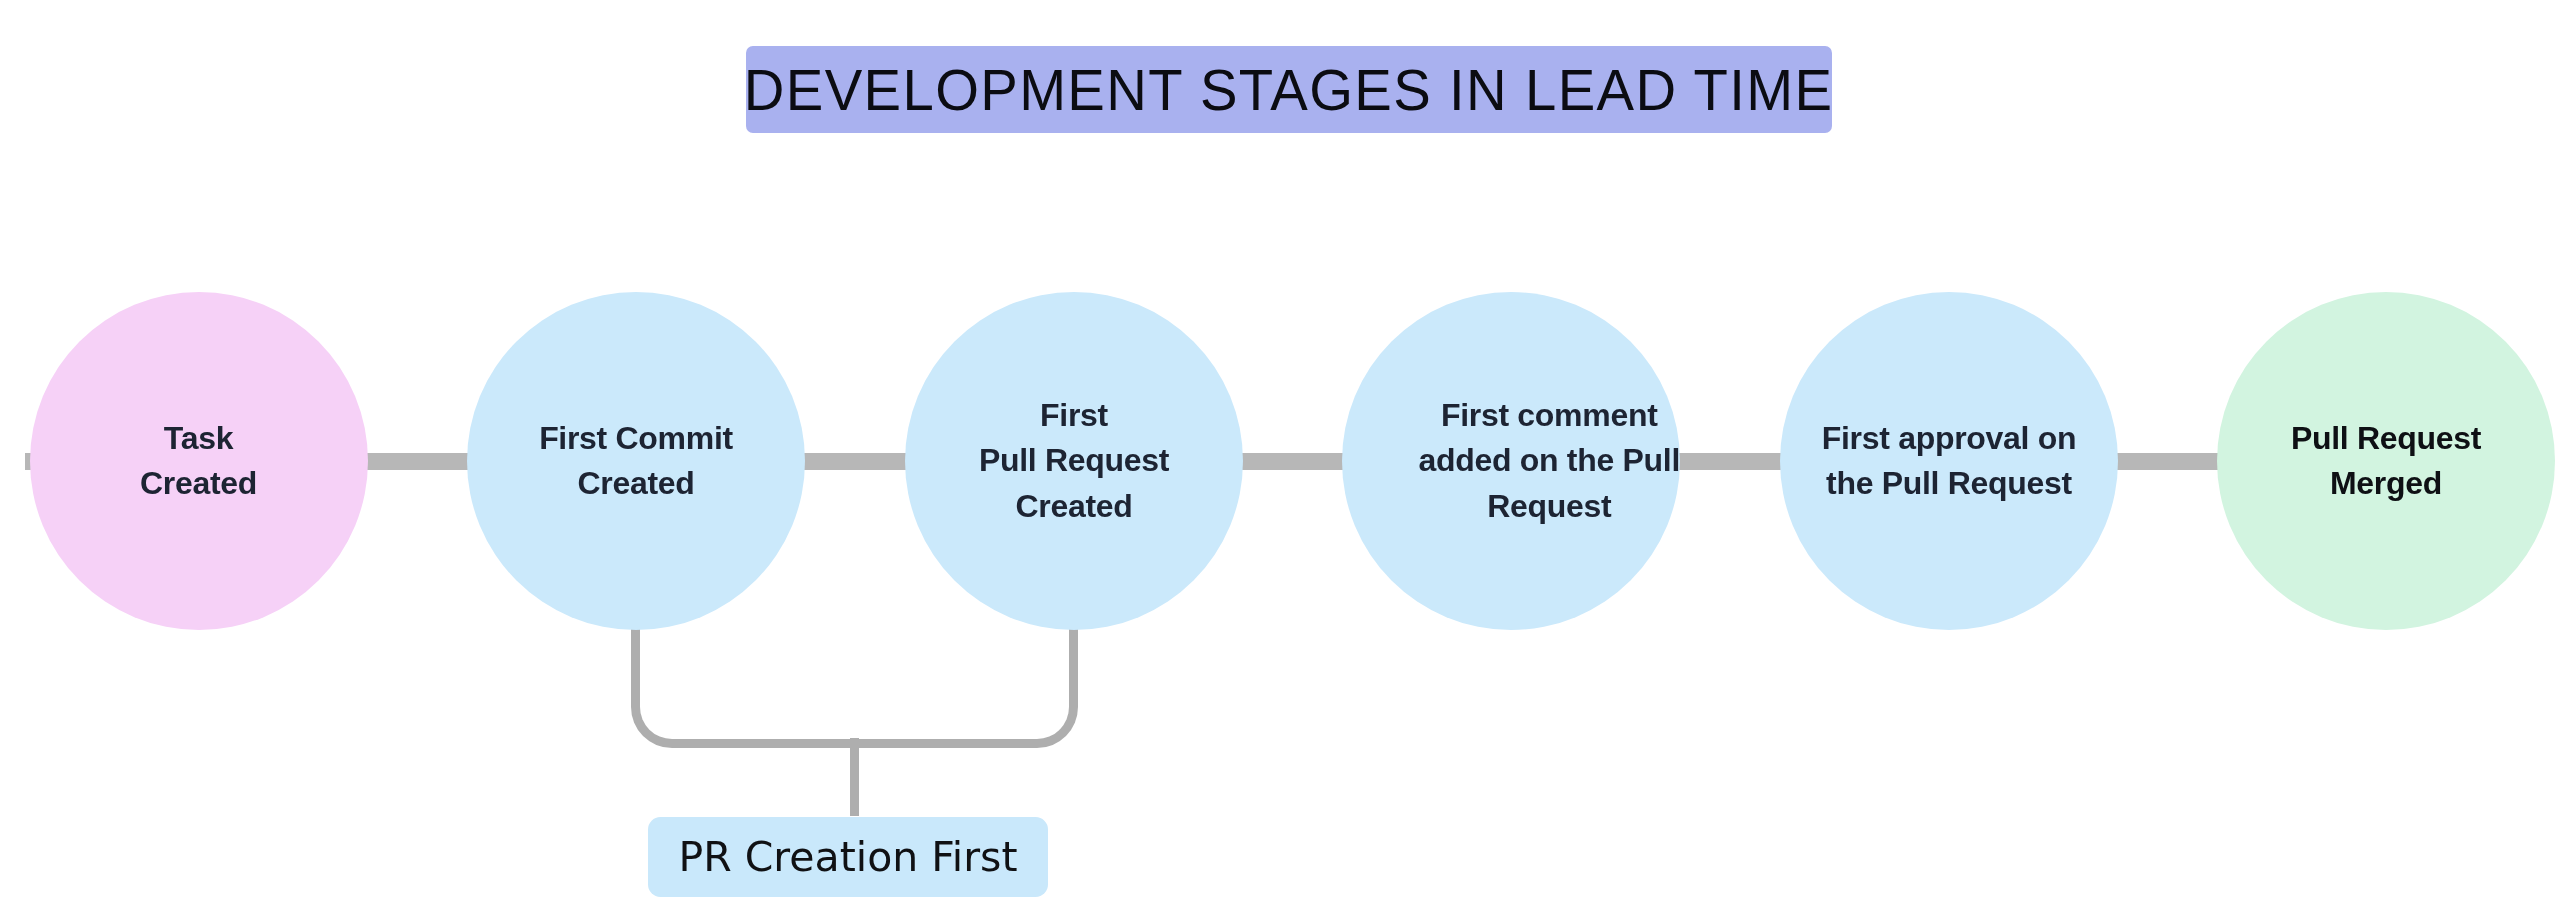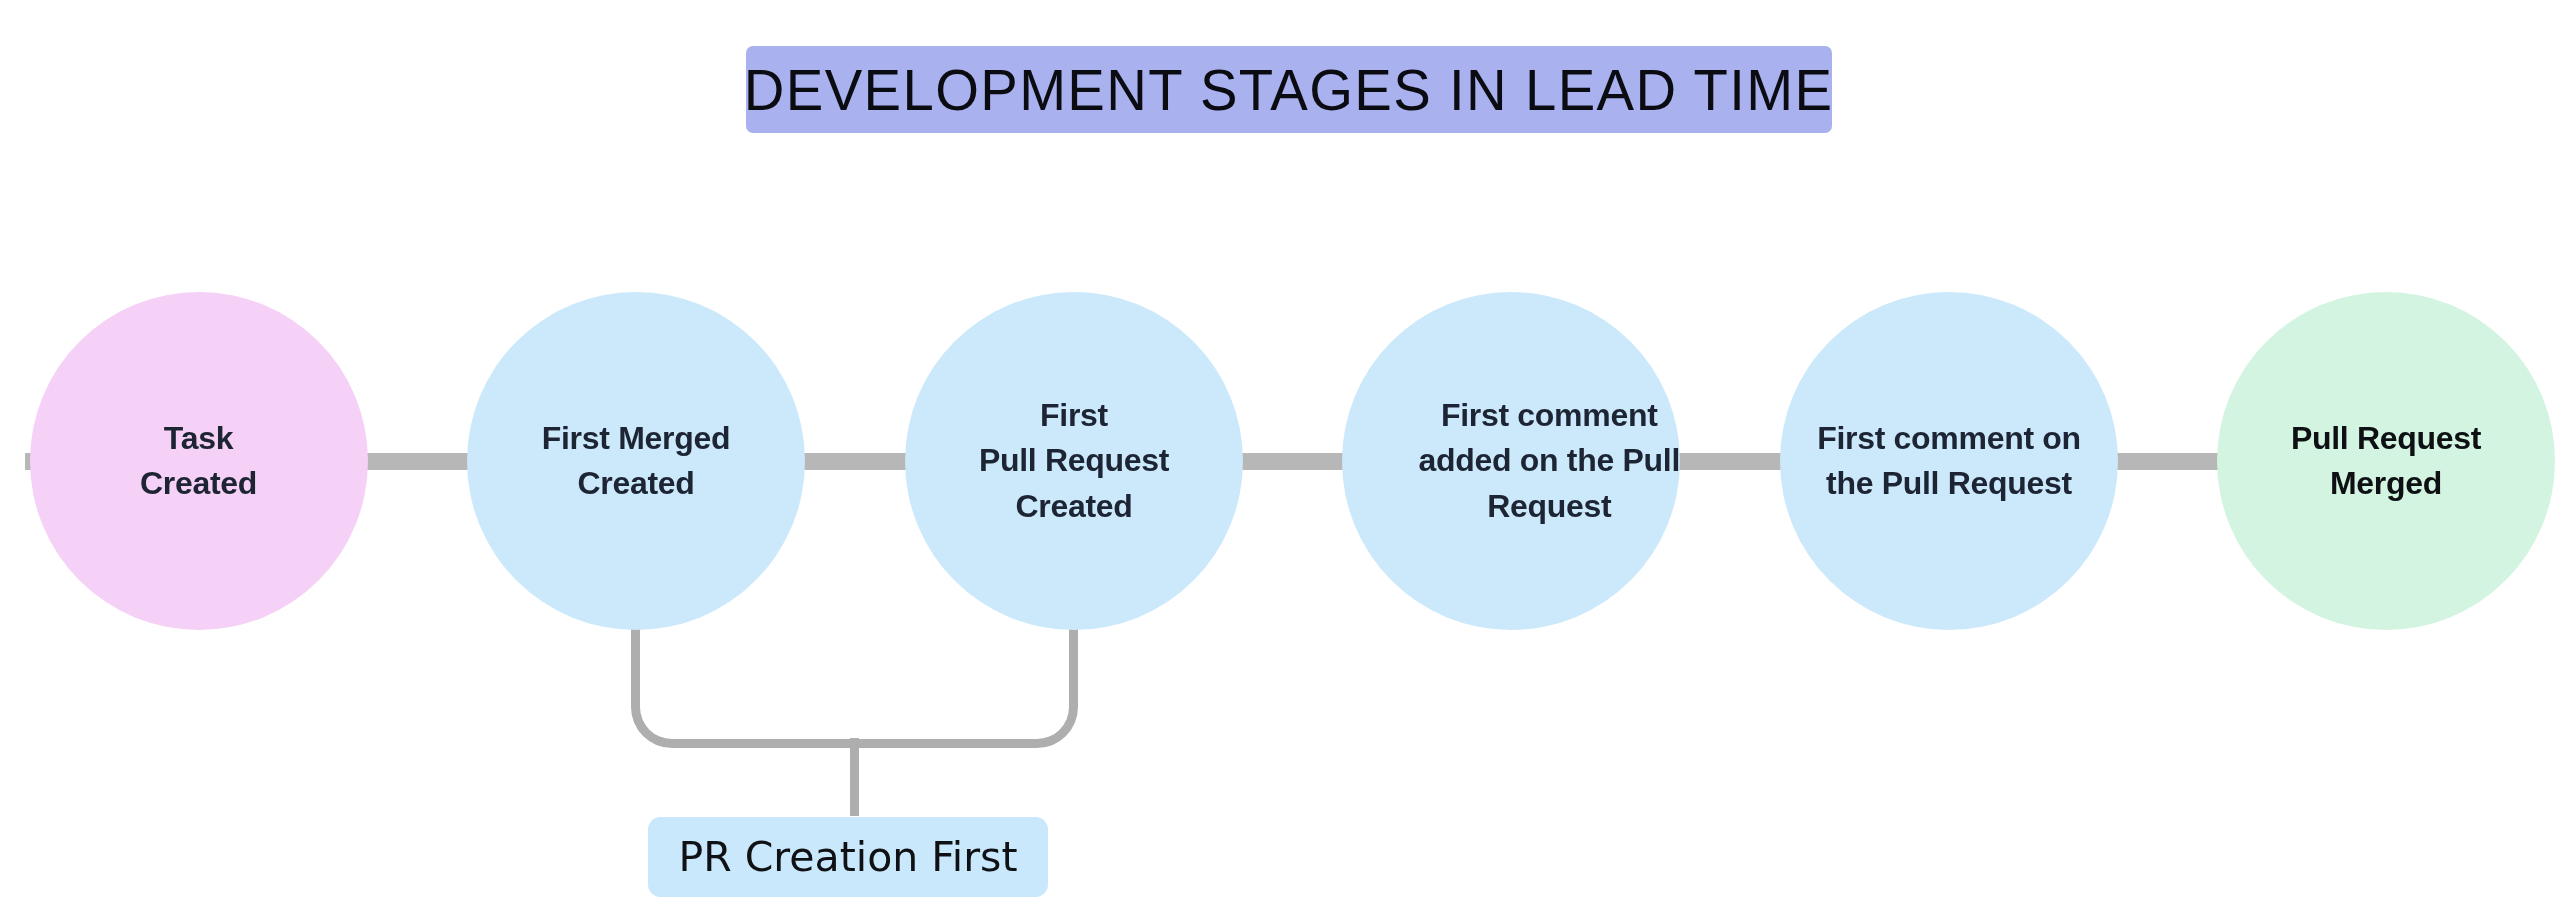--- a/index.html
+++ b/index.html
@@ -137,35 +137,35 @@
   </div>
 
   <div class="flow-line"></div>
 
   <div id="stages">
       <div class="circle variant-pink">
         <span>Task
 Created</span>
       </div>
       <div class="circle variant-blue">
-        <span>First Merged
+        <span>First Commit
 Created</span>
       </div>
       <div class="circle variant-blue">
         <span>First
 Pull Request
 Created</span>
       </div>
       <div class="circle variant-blue">
         <span>First comment
 added on the Pull
 Request</span>
       </div>
       <div class="circle variant-blue">
-        <span>First comment on
+        <span>First approval on
 the Pull Request</span>
       </div>
       <div class="circle variant-green">
         <span>Pull Request
 Merged</span>
       </div>
     </div>
 
   <div class="bracket"></div>
   <div class="bracket-stem"></div>

